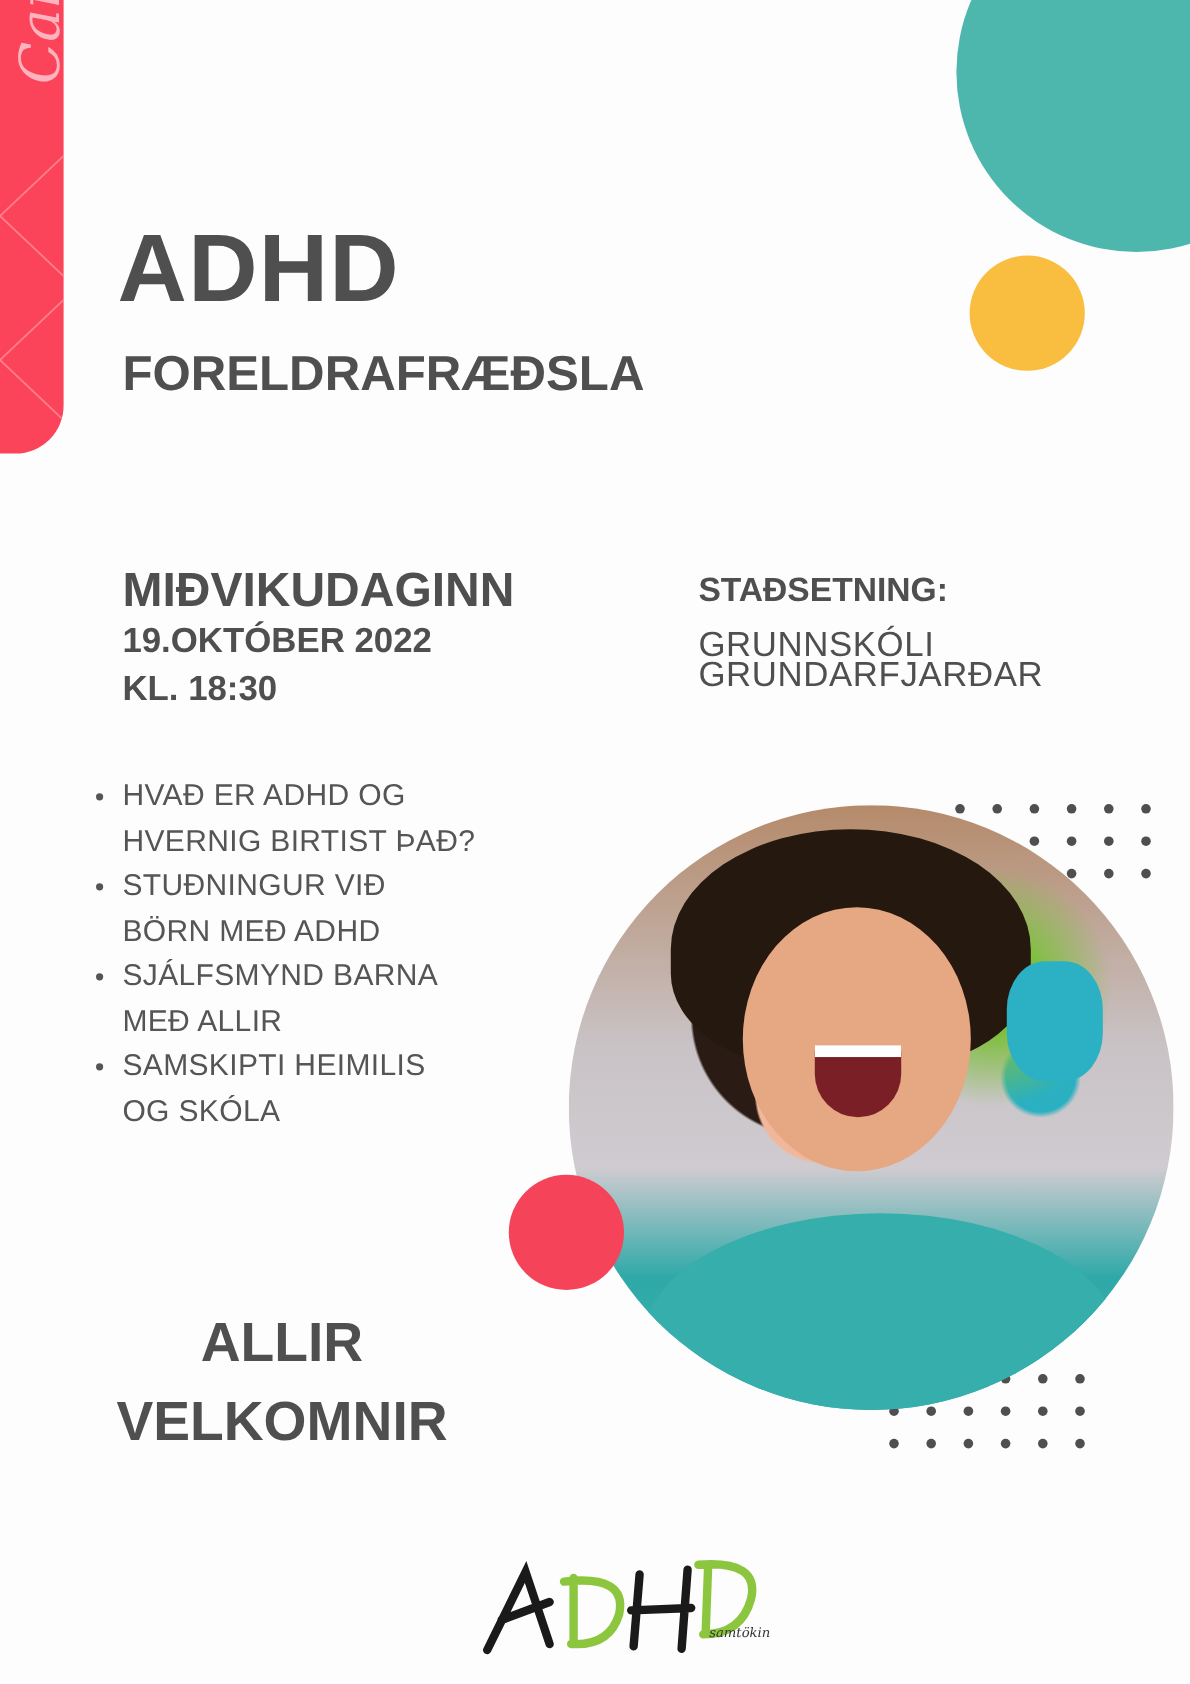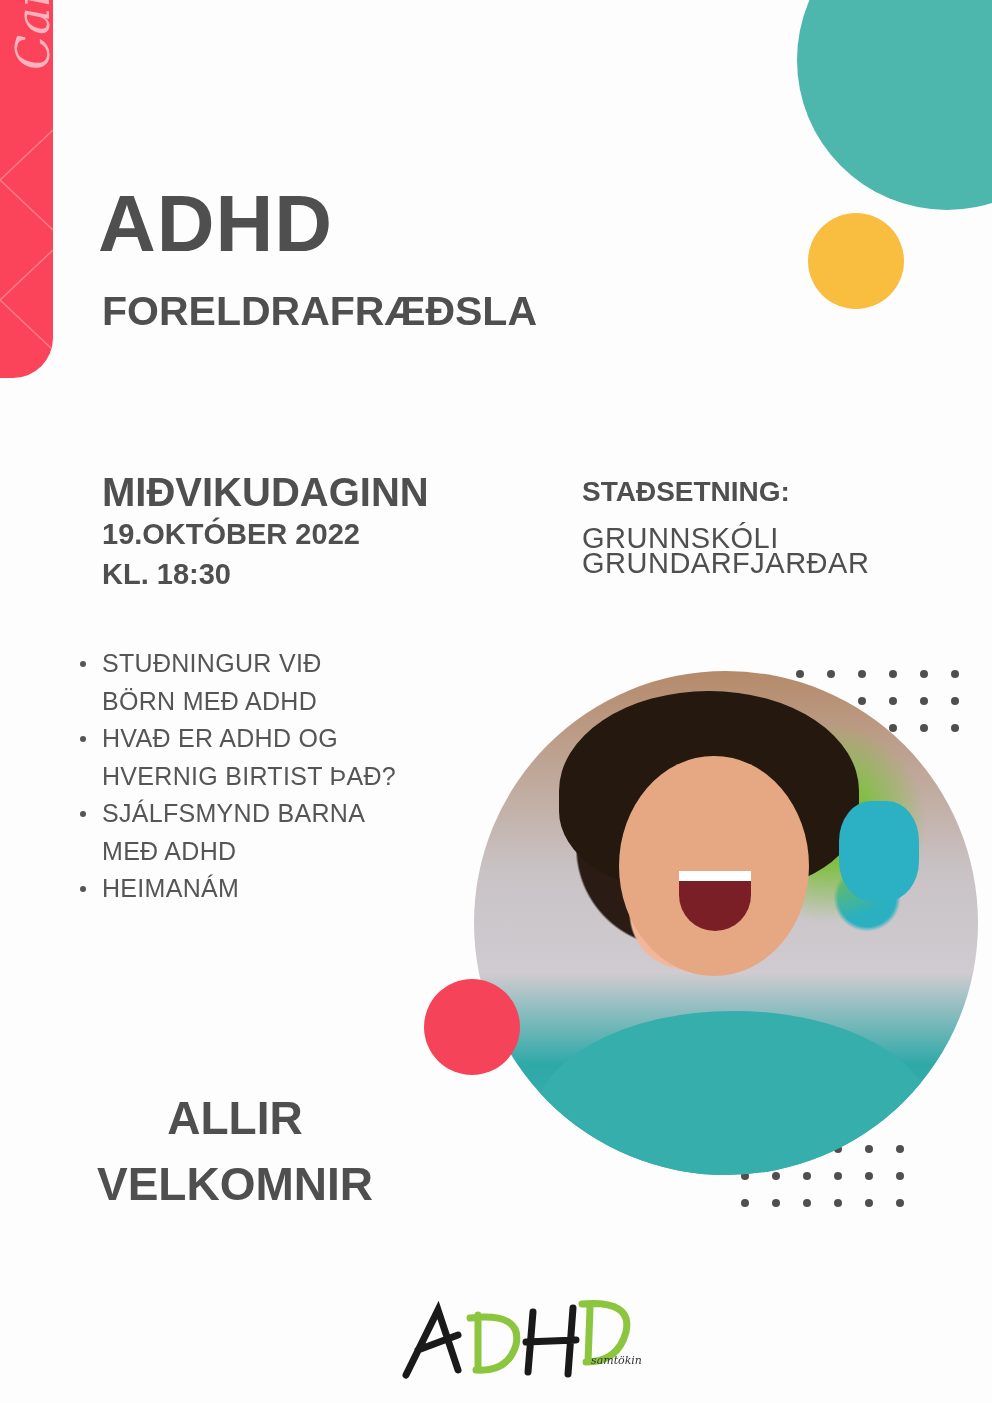--- a/index.html
+++ b/index.html
@@ -58,24 +58,24 @@
 
 <div class="abs day">MIÐVIKUDAGINN</div>
 <div class="abs date">19.OKTÓBER 2022</div>
 <div class="abs time">KL. 18:30</div>
 
 <div class="abs loc-label">STAÐSETNING:</div>
 <div class="abs loc-line" style="top:510px;margin-top:12px;">GRUNNSKÓLI</div>
 <div class="abs loc-line" style="top:547px;">GRUNDARFJARÐAR</div>
 
 <ul class="abs topics">
+  <li style="width:300px;">HVAÐ ER ADHD OG HVERNIG BIRTIST ÞAÐ?</li>
   <li style="width:250px;">STUÐNINGUR VIÐ BÖRN MEÐ ADHD</li>
-  <li style="width:300px;">HVAÐ ER ADHD OG HVERNIG BIRTIST ÞAÐ?</li>
-  <li style="width:280px;">SJÁLFSMYND BARNA MEÐ ADHD</li>
-  <li style="width:300px;">HEIMANÁM</li>
+  <li style="width:280px;">SJÁLFSMYND BARNA MEÐ ALLIR</li>
+  <li style="width:270px;">SAMSKIPTI HEIMILIS OG SKÓLA</li>
 </ul>
 
 <div class="abs welcome">
   <div>ALLIR</div>
   <div>VELKOMNIR</div>
 </div>
 
 <div class="abs dots" style="left:796px; top:670px;">
   <span class="dot"></span>
     <span class="dot"></span>

